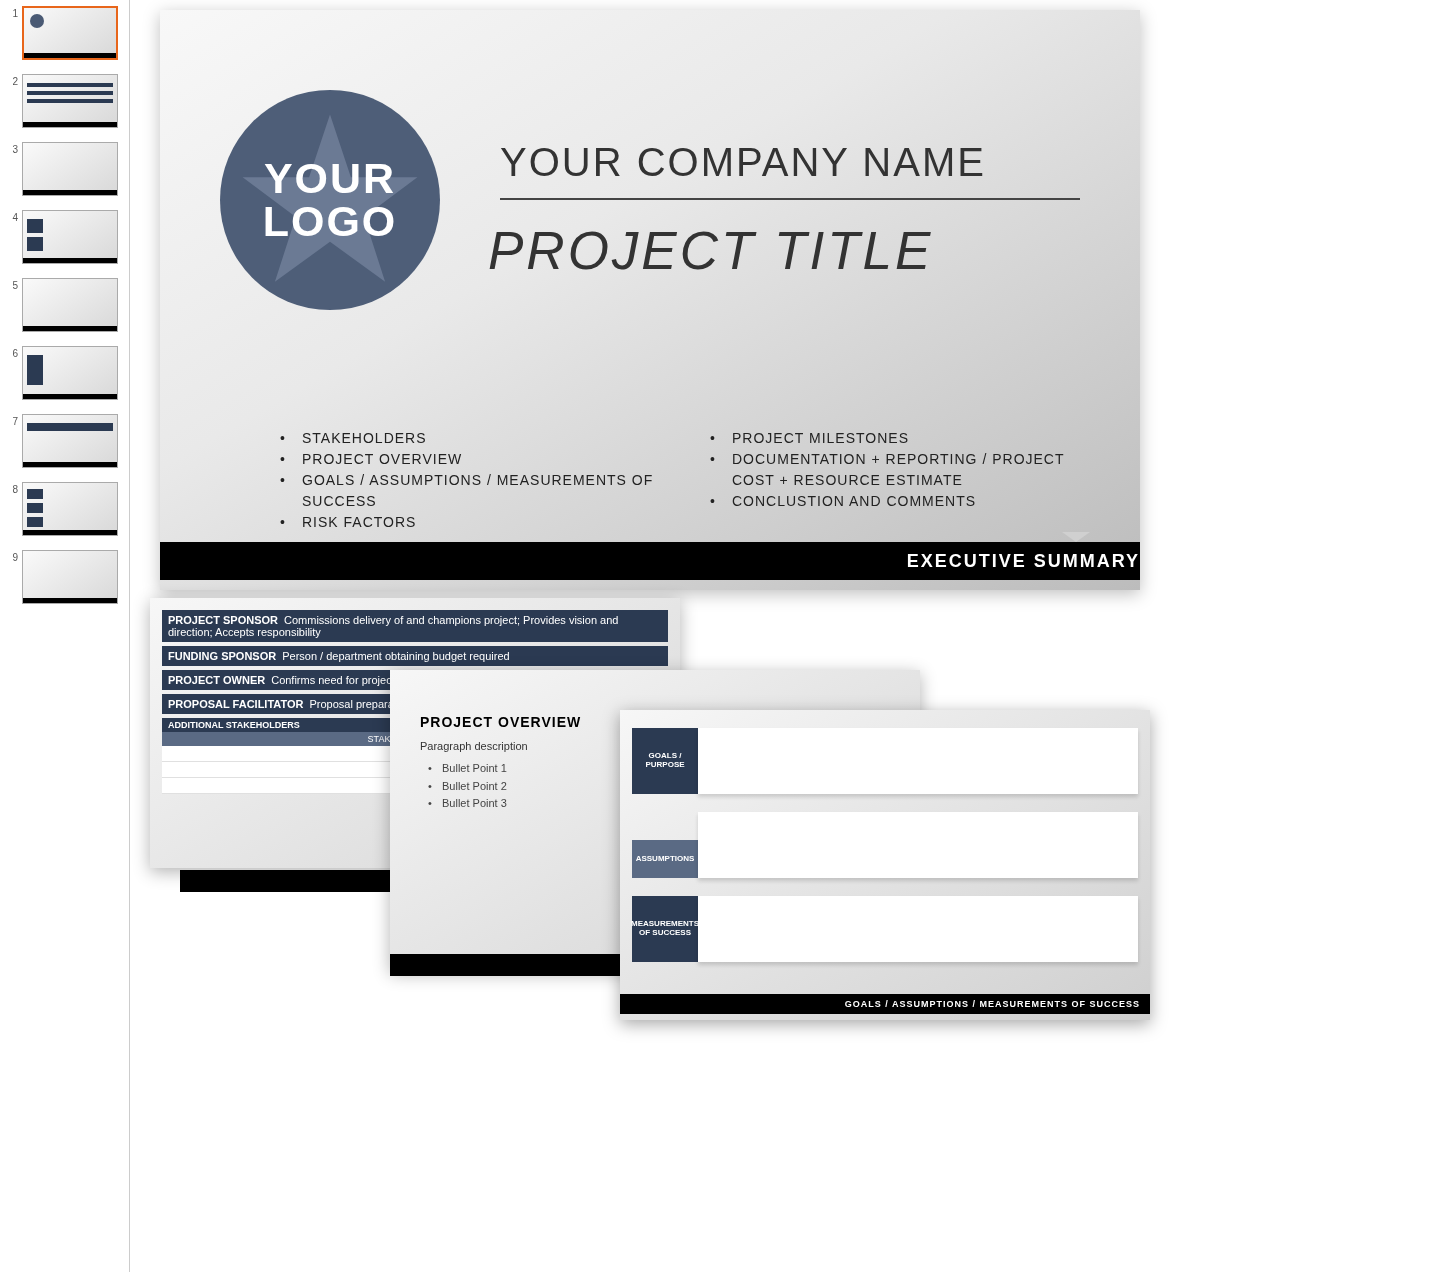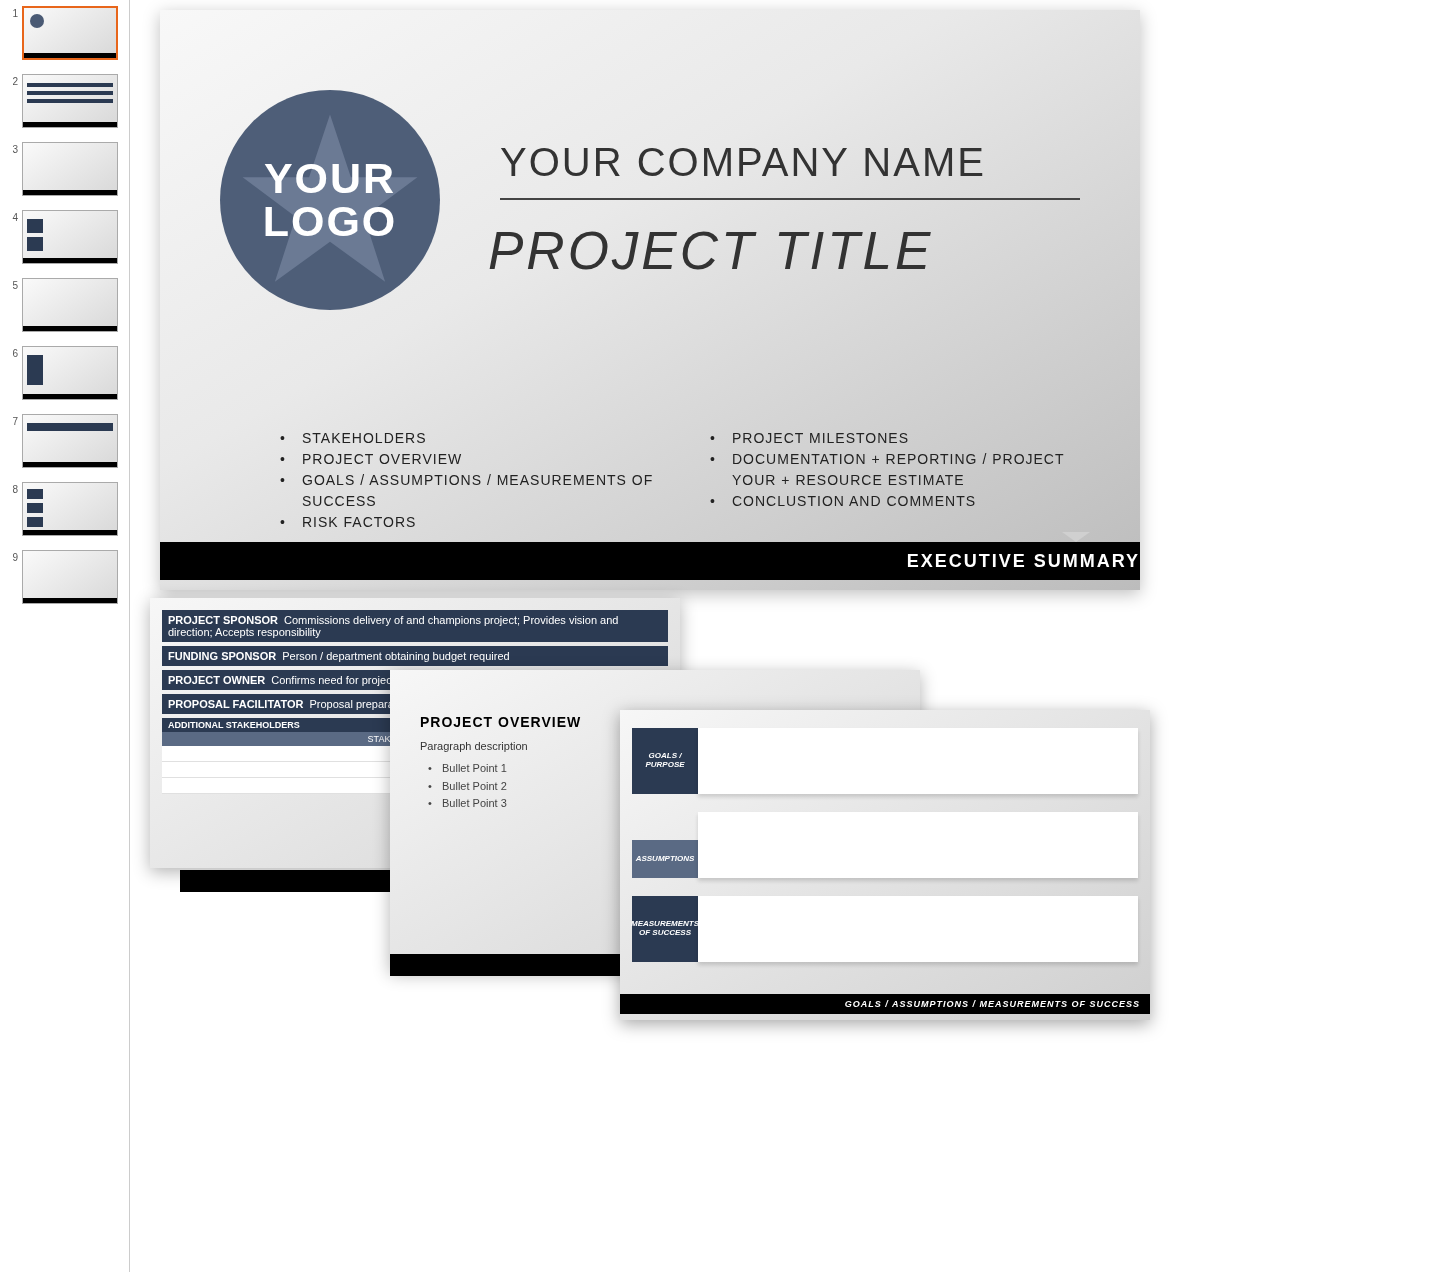--- a/index.html
+++ b/index.html
@@ -240,21 +240,20 @@
   }
 
   
   .card3 {
     position: absolute;
     left: 620px; top: 710px;
     width: 530px; height: 310px;
     background: linear-gradient(150deg,#f7f7f7,#cfcfcf);
     box-shadow: 0 4px 16px rgba(0,0,0,.35);
     padding: 18px 12px 30px 12px;
-    font-style: italic;
   }
   .card3 .block-row {
     display: flex;
     height: 66px;
     margin-bottom: 18px;
   }
   .card3 .block-label {
     width: 66px;
     background: #2b3a52;
     color: #fff;
@@ -376,21 +375,21 @@
     <ul>
       <li>STAKEHOLDERS</li>
       <li>PROJECT OVERVIEW</li>
       <li>GOALS / ASSUMPTIONS / MEASUREMENTS OF SUCCESS</li>
       <li>RISK FACTORS</li>
     </ul>
   </div>
   <div class="bullets-right">
     <ul>
       <li>PROJECT MILESTONES</li>
-      <li>DOCUMENTATION + REPORTING / PROJECT YOUR + RESOURCE ESTIMATE</li>
+      <li>DOCUMENTATION + REPORTING / PROJECT COST + RESOURCE ESTIMATE</li>
       <li>CONCLUSTION AND COMMENTS</li>
     </ul>
   </div>
 
   <div class="footer-notch"></div>
   <div class="footer-bar">
     <span class="footer-bar-label">EXECUTIVE SUMMARY</span>
   </div>
 </div>
 

